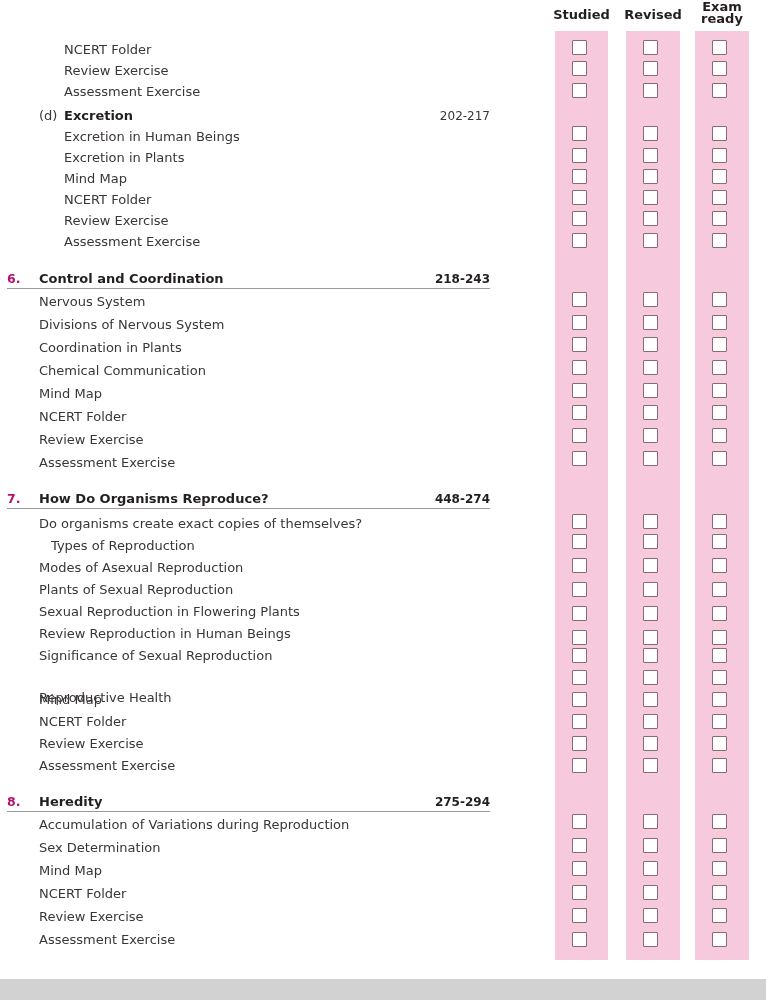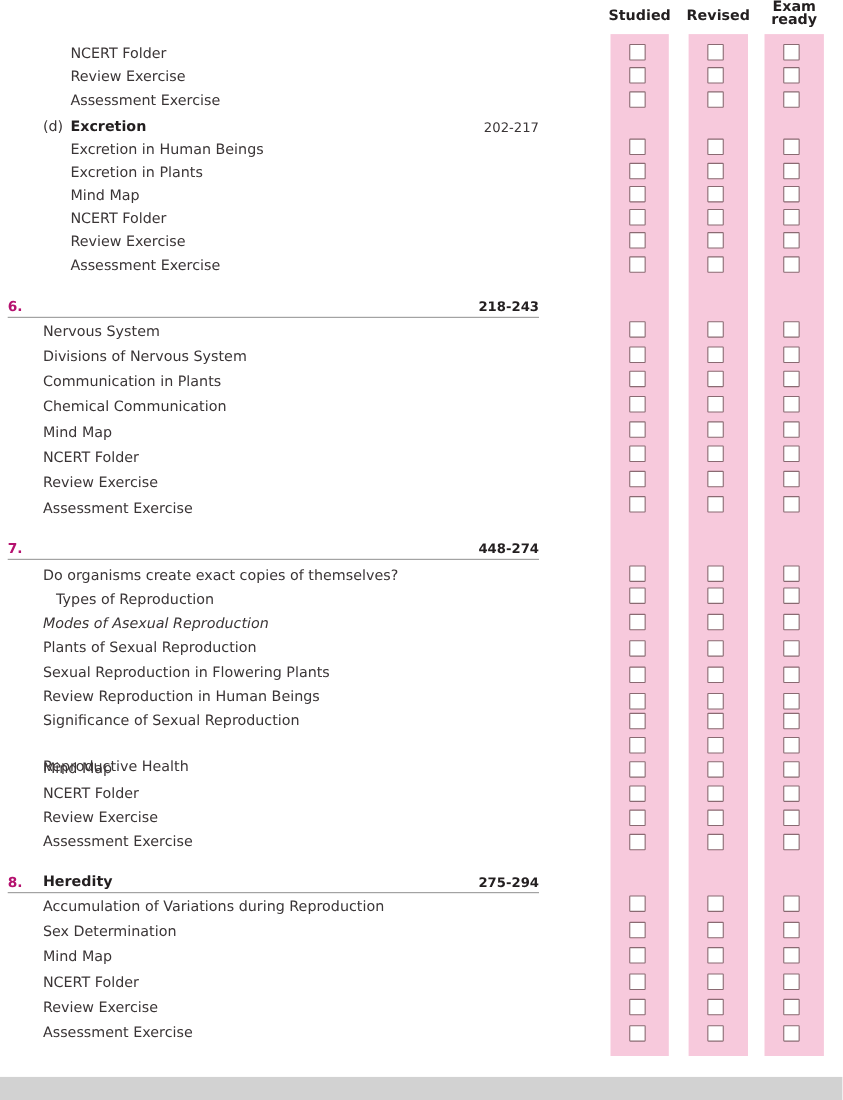--- a/index.html
+++ b/index.html
@@ -89,36 +89,37 @@
     <div class="cb" style="left: 712px; top: 211px;"></div>
     <div class="row" style="top: 232px;">
       <span class="txt" style="left: 64px;">Assessment Exercise</span>
     </div>
     <div class="cb" style="left: 572px; top: 233px;"></div>
     <div class="cb" style="left: 643px; top: 233px;"></div>
     <div class="cb" style="left: 712px; top: 233px;"></div>
     <div class="rule" style="top: 288px;"></div>
     <div class="row" style="top: 269px;">
       <span class="num">6.</span>
+      <span class="txt bold" style="left: 39px;">Control  and  Coordination</span>
       <span class="pages bold">218-243</span>
     </div>
     <div class="row" style="top: 292px;">
       <span class="txt" style="left: 39px;">Nervous System</span>
     </div>
     <div class="cb" style="left: 572px; top: 292px;"></div>
     <div class="cb" style="left: 643px; top: 292px;"></div>
     <div class="cb" style="left: 712px; top: 292px;"></div>
     <div class="row" style="top: 315px;">
       <span class="txt" style="left: 39px;">Divisions of Nervous System</span>
     </div>
     <div class="cb" style="left: 572px; top: 315px;"></div>
     <div class="cb" style="left: 643px; top: 315px;"></div>
     <div class="cb" style="left: 712px; top: 315px;"></div>
     <div class="row" style="top: 338px;">
-      <span class="txt" style="left: 39px;">Communication in Plants</span>
+      <span class="txt" style="left: 39px;">Coordination in Plants</span>
     </div>
     <div class="cb" style="left: 572px; top: 337px;"></div>
     <div class="cb" style="left: 643px; top: 337px;"></div>
     <div class="cb" style="left: 712px; top: 337px;"></div>
     <div class="row" style="top: 361px;">
       <span class="txt" style="left: 39px;">Chemical Communication</span>
     </div>
     <div class="cb" style="left: 572px; top: 360px;"></div>
     <div class="cb" style="left: 643px; top: 360px;"></div>
     <div class="cb" style="left: 712px; top: 360px;"></div>
@@ -142,35 +143,36 @@
     <div class="cb" style="left: 712px; top: 428px;"></div>
     <div class="row" style="top: 453px;">
       <span class="txt" style="left: 39px;">Assessment Exercise</span>
     </div>
     <div class="cb" style="left: 572px; top: 451px;"></div>
     <div class="cb" style="left: 643px; top: 451px;"></div>
     <div class="cb" style="left: 712px; top: 451px;"></div>
     <div class="rule" style="top: 508px;"></div>
     <div class="row" style="top: 489px;">
       <span class="num">7.</span>
+      <span class="txt bold" style="left: 39px;">How Do Organisms Reproduce?</span>
       <span class="pages bold">448-274</span>
     </div>
     <div class="row" style="top: 514px;">
       <span class="txt" style="left: 39px;">Do organisms create exact copies of themselves?</span>
     </div>
     <div class="cb" style="left: 572px; top: 514px;"></div>
     <div class="cb" style="left: 643px; top: 514px;"></div>
     <div class="cb" style="left: 712px; top: 514px;"></div>
     <div class="row" style="top: 536px;">
       <span class="txt" style="left: 51px;">Types of Reproduction</span>
     </div>
     <div class="cb" style="left: 572px; top: 534px;"></div>
     <div class="cb" style="left: 643px; top: 534px;"></div>
     <div class="cb" style="left: 712px; top: 534px;"></div>
-    <div class="row" style="top: 558px; font-style: italic;">
+    <div class="row" style="top: 558px;">
       <span class="txt" style="left: 39px;">Modes of Asexual Reproduction</span>
     </div>
     <div class="cb" style="left: 572px; top: 558px;"></div>
     <div class="cb" style="left: 643px; top: 558px;"></div>
     <div class="cb" style="left: 712px; top: 558px;"></div>
     <div class="row" style="top: 580px;">
       <span class="txt" style="left: 39px;">Plants of Sexual Reproduction</span>
     </div>
     <div class="cb" style="left: 572px; top: 582px;"></div>
     <div class="cb" style="left: 643px; top: 582px;"></div>

